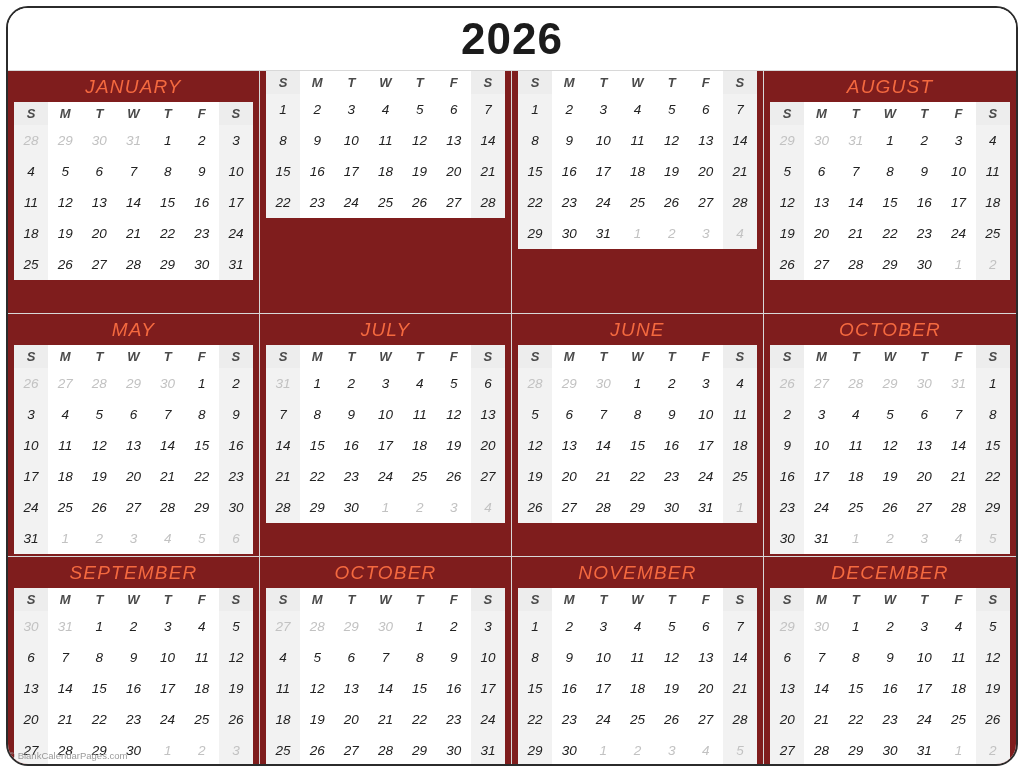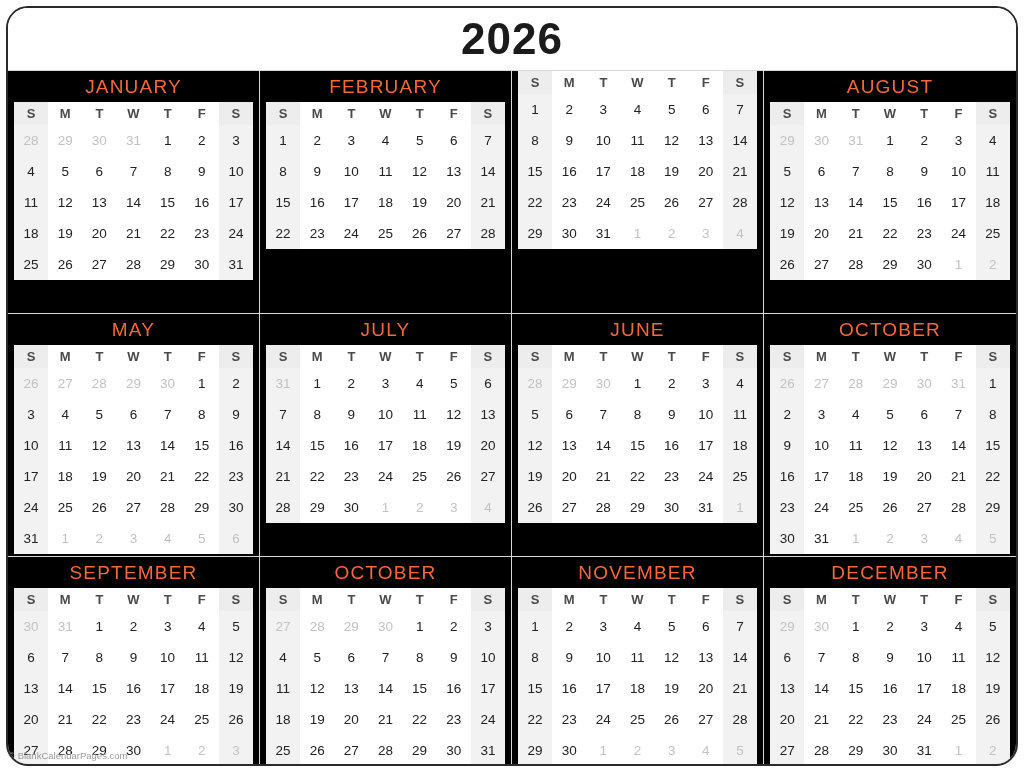--- a/index.html
+++ b/index.html
@@ -57,21 +57,22 @@
     border-top: 1px solid #d8d8d8;
   }
   .month {
     position: relative;
     box-sizing: border-box;
     border-right: 1px solid #d8d8d8;
     border-bottom: 1px solid #d8d8d8;
     padding: 0 6px 2px 6px;
     display: flex;
     flex-direction: column;
-    background: #000000;
+    background: #7f1d1d;
+    font-style: italic;
   }
   .month.col4 { border-right: none; }
   .month.row3 { border-bottom: none; }
 
   .month-name {
     text-align: center;
     color: #f4693f;
     font-size: 19px;
     letter-spacing: 1.2px;
     padding: 5px 0 4px 0;
@@ -185,21 +186,20 @@
                 <td class="">27</td>
                 <td class="">28</td>
                 <td class="">29</td>
                 <td class="">30</td>
                 <td class="we">31</td>
               </tr>
             </tbody>
           </table>
         </div>
         <div class="month">
-          <div class="month-name">FEBRUARY</div>
           <table class="cal">
             <thead>
               <tr>
                 <th class="we">S</th>
                 <th>M</th>
                 <th>T</th>
                 <th>W</th>
                 <th>T</th>
                 <th>F</th>
                 <th class="we">S</th>

